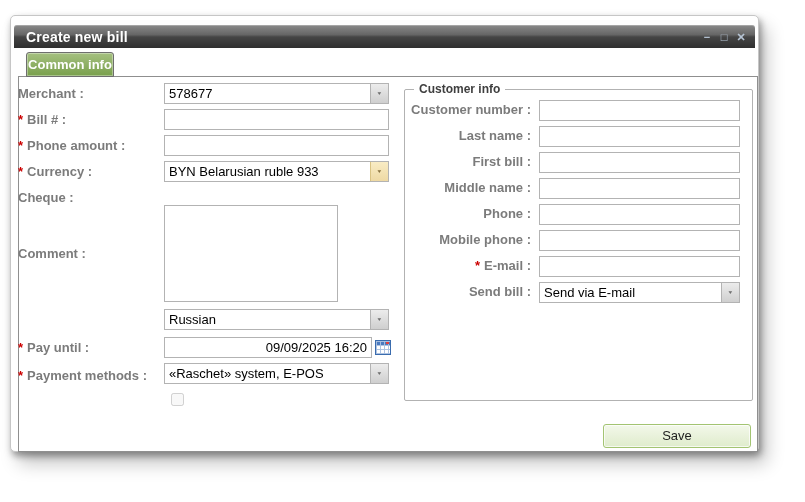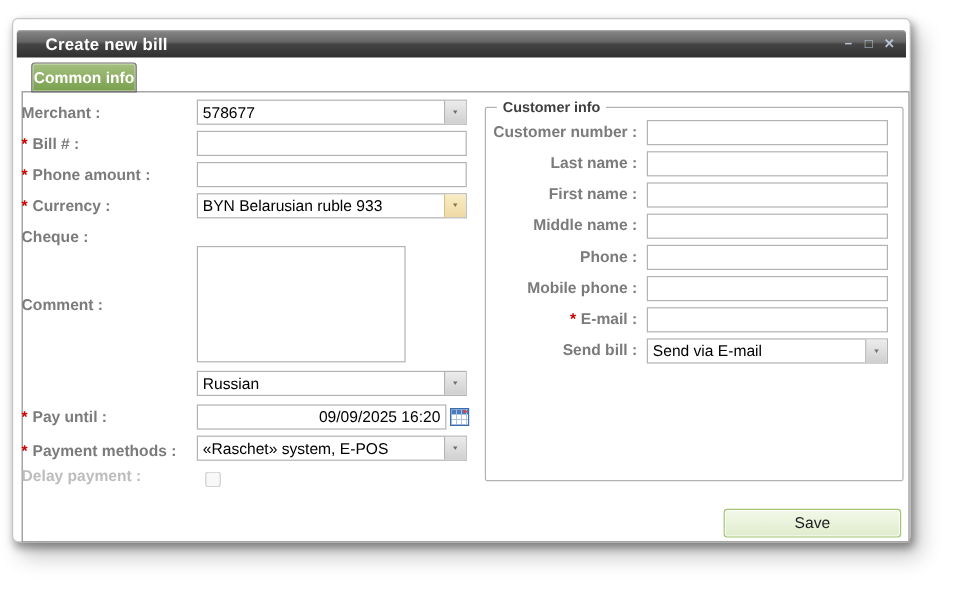--- a/index.html
+++ b/index.html
@@ -13,21 +13,21 @@
   body{width:805px;height:502px;overflow:hidden;background:#fff;
        font-family:"Liberation Sans",sans-serif;font-size:13px;}
   .stage{position:relative;width:805px;height:502px;background:#fff;}
   .window{position:absolute;left:10px;top:15px;width:749px;height:437px;
       background:#fff;border:1px solid #c6c6c6;border-radius:5px;box-sizing:border-box;
       box-shadow:2px 4px 7px rgba(0,0,0,.38), 8px 12px 18px rgba(0,0,0,.22);}
   .titlebar{position:absolute;left:3px;top:9px;width:741px;height:23px;
       background:linear-gradient(180deg,var(--title-top) 0%,#666 42%,#454545 52%,var(--title-bottom) 100%);
       border-radius:3px 3px 0 0;display:flex;align-items:center;
       box-shadow:inset 0 1px 0 rgba(255,255,255,.25);}
-  .title{color:#fff;font-weight:bold;font-size:14px;padding-left:24px;letter-spacing:.2px;}
+  .title{color:#fff;font-weight:bold;font-size:14px;padding-left:12px;letter-spacing:.2px;}
   .winbtns{margin-left:auto;padding-right:8px;display:flex;gap:5px;}
   .wbtn{color:#b6c4d4;font-weight:bold;font-size:11px;width:12px;text-align:center;
       line-height:14px;cursor:pointer;}
   .tab{position:absolute;left:15px;top:36px;width:88px;height:25px;box-sizing:border-box;
       background:linear-gradient(180deg,var(--tab-top),var(--tab-bottom));
       border:1px solid #6e6e6e;border-radius:3px 3px 0 0;
       box-shadow:inset 0 0 0 1px rgba(255,255,255,.35);
       color:#fff;font-weight:bold;font-size:13px;text-align:center;line-height:23px;z-index:2;}
   .bodypanel{position:absolute;left:7px;top:60px;width:740px;height:376px;
       border:1px solid #8f8f8f;background:#fff;box-sizing:border-box;z-index:1;}
@@ -144,33 +144,32 @@
     <div class="flabel" style="top:349px"><span class="star">*</span><span>Payment methods :</span></div>
     <div class="fctrl" style="top:347px">
       <div class="sel">
           <span class="selval">«Raschet» system, E-POS</span>
         <span class="trigger">
             <span class="chev" style="transform:scale(.7,.55)">▼</span>
           </span>
       </div>
     </div>
 
-    <div class="flabel disabled" style="top:370px"><span>Delay payment :</span></div>
     <input type="checkbox" class="chk" disabled="" style="">
 
     <div class="fieldset">
       <span class="legend">Customer info</span>
 
       <div class="clabel" style="top:10px"><span>Customer number :</span></div>
       <div class="cctrl" style="top:10px"><input class="ti" style=""></div>
 
       <div class="clabel" style="top:36px"><span>Last name :</span></div>
       <div class="cctrl" style="top:36px"><input class="ti" style=""></div>
 
-      <div class="clabel" style="top:62px"><span>First name :</span></div>
+      <div class="clabel" style="top:62px"><span>First bill :</span></div>
       <div class="cctrl" style="top:62px"><input class="ti" style=""></div>
 
       <div class="clabel" style="top:88px"><span>Middle name :</span></div>
       <div class="cctrl" style="top:88px"><input class="ti" style=""></div>
 
       <div class="clabel" style="top:114px"><span>Phone :</span></div>
       <div class="cctrl" style="top:114px"><input class="ti" style=""></div>
 
       <div class="clabel" style="top:140px"><span>Mobile phone :</span></div>
       <div class="cctrl" style="top:140px"><input class="ti" style=""></div>

